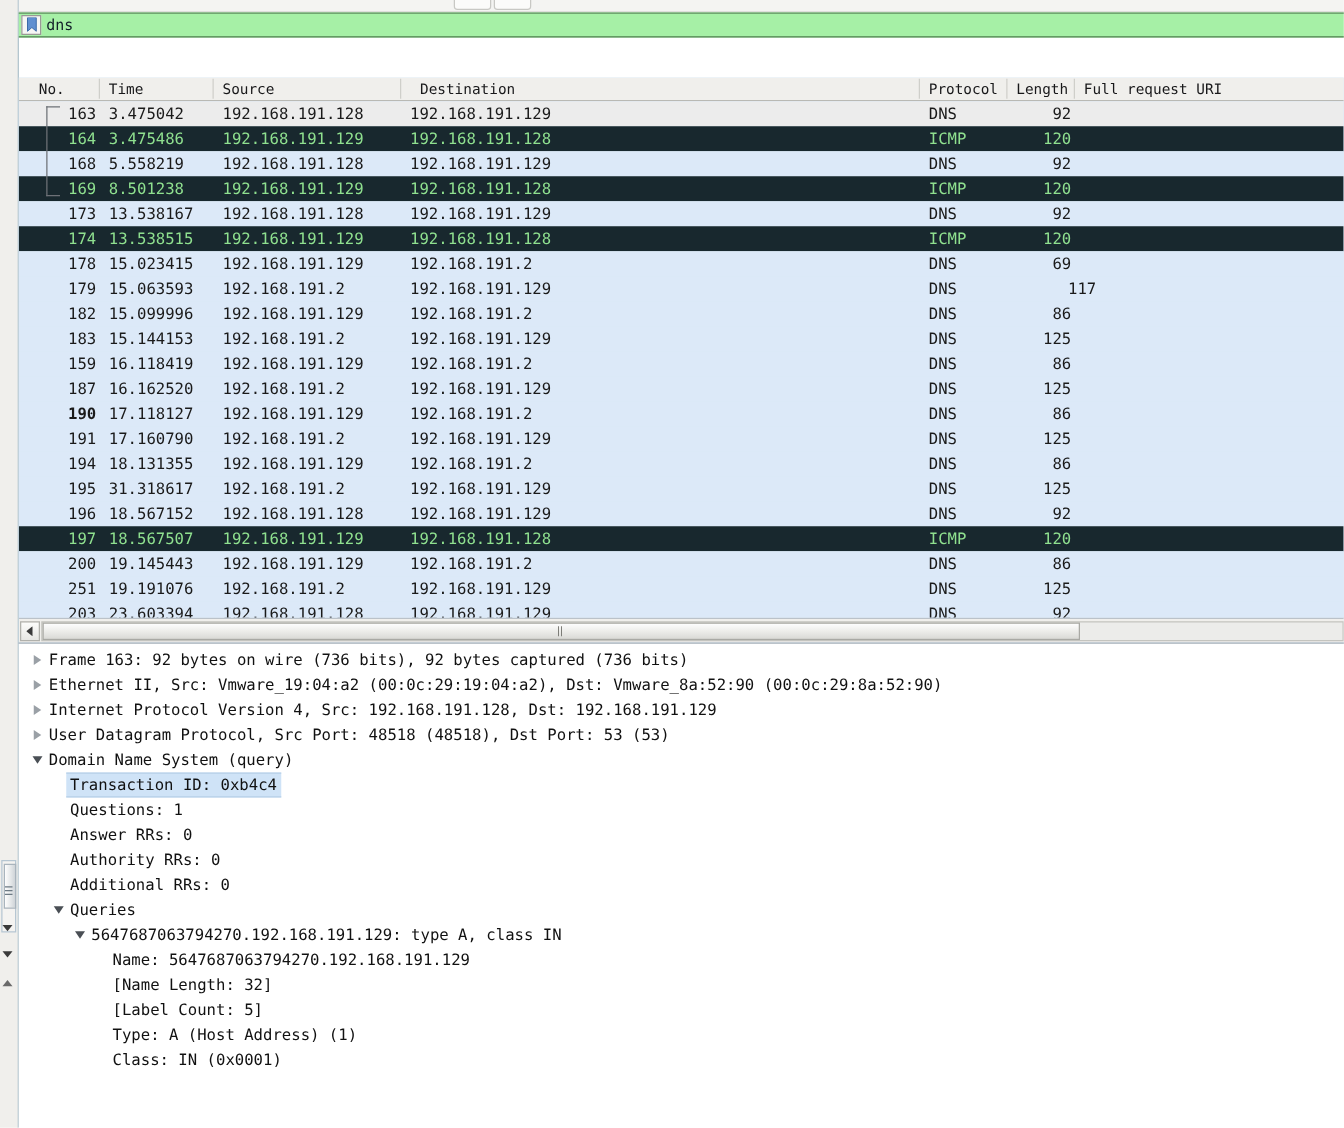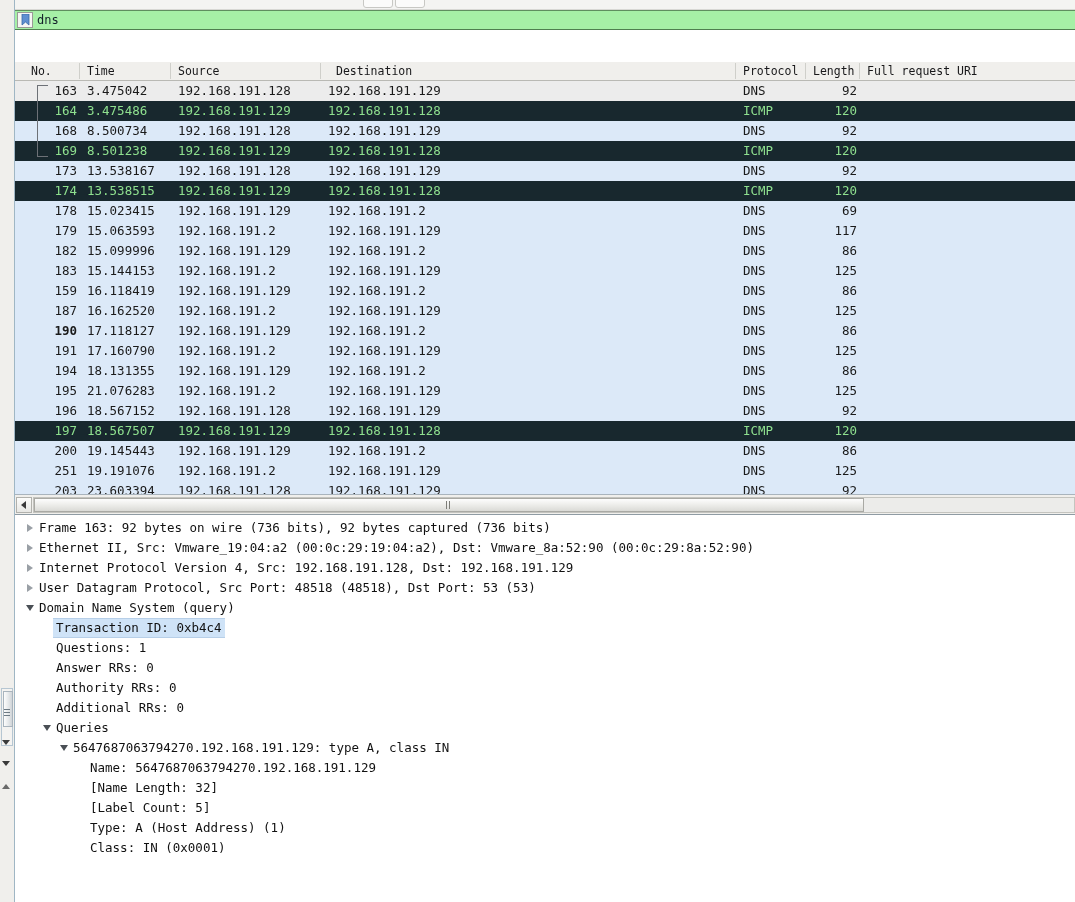--- a/index.html
+++ b/index.html
@@ -374,21 +374,21 @@
             <span class="c" style="left: 16px; width: 46px; text-align: right;">164</span>
             <span class="c" style="left: 72px; width: 88px; text-align: left;">3.475486</span>
             <span class="c" style="left: 163px; width: 146px; text-align: left;">192.168.191.129</span>
             <span class="c" style="left: 313px; width: 410px; text-align: left;">192.168.191.128</span>
             <span class="c" style="left: 728px; width: 68px; text-align: left;">ICMP</span>
             <span class="c" style="left: 798px; width: 44px; text-align: right;">120</span>
             <span class="c" style="left: 852px; width: 200px; text-align: left;"></span>
           </div>
           <div class="row dns" style="top: 40px; position: absolute; left: 0px; right: 0px;">
             <span class="c" style="left: 16px; width: 46px; text-align: right;">168</span>
-            <span class="c" style="left: 72px; width: 88px; text-align: left;">8.500734</span>
+            <span class="c" style="left: 72px; width: 88px; text-align: left;">5.558219</span>
             <span class="c" style="left: 163px; width: 146px; text-align: left;">192.168.191.128</span>
             <span class="c" style="left: 313px; width: 410px; text-align: left;">192.168.191.129</span>
             <span class="c" style="left: 728px; width: 68px; text-align: left;">DNS</span>
             <span class="c" style="left: 798px; width: 44px; text-align: right;">92</span>
             <span class="c" style="left: 852px; width: 200px; text-align: left;"></span>
           </div>
           <div class="row icmp" style="top: 60px; position: absolute; left: 0px; right: 0px;">
             <span class="c" style="left: 16px; width: 46px; text-align: right;">169</span>
             <span class="c" style="left: 72px; width: 88px; text-align: left;">8.501238</span>
             <span class="c" style="left: 163px; width: 146px; text-align: left;">192.168.191.129</span>
@@ -423,21 +423,21 @@
             <span class="c" style="left: 728px; width: 68px; text-align: left;">DNS</span>
             <span class="c" style="left: 798px; width: 44px; text-align: right;">69</span>
             <span class="c" style="left: 852px; width: 200px; text-align: left;"></span>
           </div>
           <div class="row dns" style="top: 140px; position: absolute; left: 0px; right: 0px;">
             <span class="c" style="left: 16px; width: 46px; text-align: right;">179</span>
             <span class="c" style="left: 72px; width: 88px; text-align: left;">15.063593</span>
             <span class="c" style="left: 163px; width: 146px; text-align: left;">192.168.191.2</span>
             <span class="c" style="left: 313px; width: 410px; text-align: left;">192.168.191.129</span>
             <span class="c" style="left: 728px; width: 68px; text-align: left;">DNS</span>
-            <span class="c" style="left: 798px; width: 44px; text-align: right;">117</span>
+            <span class="c" style="left: 818px; width: 44px; text-align: right;">117</span>
             <span class="c" style="left: 852px; width: 200px; text-align: left;"></span>
           </div>
           <div class="row dns" style="top: 160px; position: absolute; left: 0px; right: 0px;">
             <span class="c" style="left: 16px; width: 46px; text-align: right;">182</span>
             <span class="c" style="left: 72px; width: 88px; text-align: left;">15.099996</span>
             <span class="c" style="left: 163px; width: 146px; text-align: left;">192.168.191.129</span>
             <span class="c" style="left: 313px; width: 410px; text-align: left;">192.168.191.2</span>
             <span class="c" style="left: 728px; width: 68px; text-align: left;">DNS</span>
             <span class="c" style="left: 798px; width: 44px; text-align: right;">86</span>
             <span class="c" style="left: 852px; width: 200px; text-align: left;"></span>
@@ -491,21 +491,21 @@
             <span class="c" style="left: 16px; width: 46px; text-align: right;">194</span>
             <span class="c" style="left: 72px; width: 88px; text-align: left;">18.131355</span>
             <span class="c" style="left: 163px; width: 146px; text-align: left;">192.168.191.129</span>
             <span class="c" style="left: 313px; width: 410px; text-align: left;">192.168.191.2</span>
             <span class="c" style="left: 728px; width: 68px; text-align: left;">DNS</span>
             <span class="c" style="left: 798px; width: 44px; text-align: right;">86</span>
             <span class="c" style="left: 852px; width: 200px; text-align: left;"></span>
           </div>
           <div class="row dns" style="top: 300px; position: absolute; left: 0px; right: 0px;">
             <span class="c" style="left: 16px; width: 46px; text-align: right;">195</span>
-            <span class="c" style="left: 72px; width: 88px; text-align: left;">21.076283</span>
+            <span class="c" style="left: 72px; width: 88px; text-align: left;">31.318617</span>
             <span class="c" style="left: 163px; width: 146px; text-align: left;">192.168.191.2</span>
             <span class="c" style="left: 313px; width: 410px; text-align: left;">192.168.191.129</span>
             <span class="c" style="left: 728px; width: 68px; text-align: left;">DNS</span>
             <span class="c" style="left: 798px; width: 44px; text-align: right;">125</span>
             <span class="c" style="left: 852px; width: 200px; text-align: left;"></span>
           </div>
           <div class="row dns" style="top: 320px; position: absolute; left: 0px; right: 0px;">
             <span class="c" style="left: 16px; width: 46px; text-align: right;">196</span>
             <span class="c" style="left: 72px; width: 88px; text-align: left;">18.567152</span>
             <span class="c" style="left: 163px; width: 146px; text-align: left;">192.168.191.128</span>

